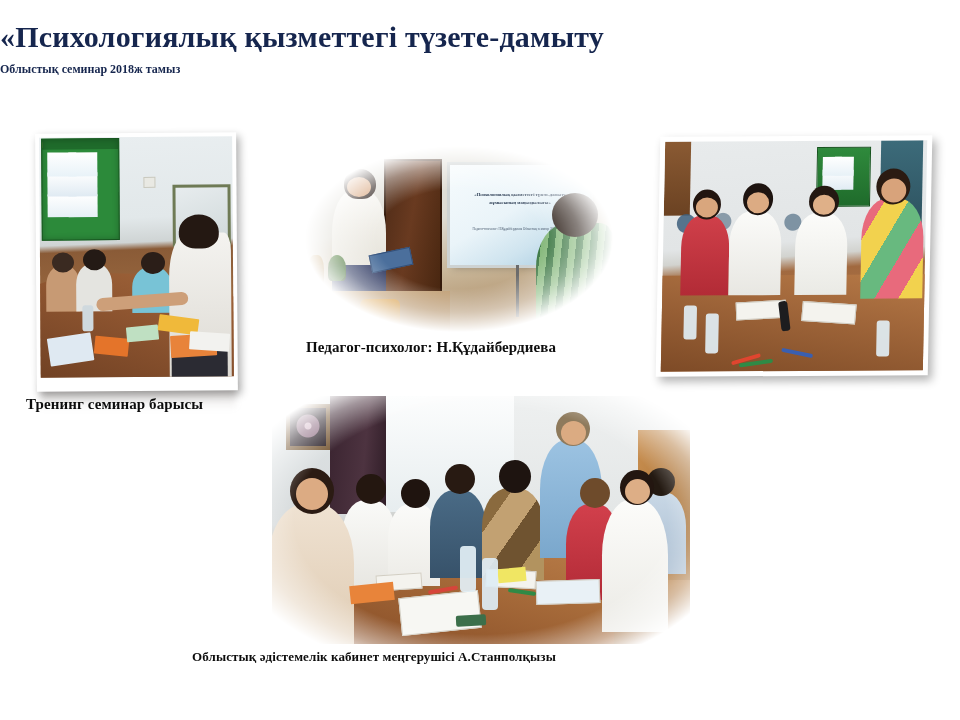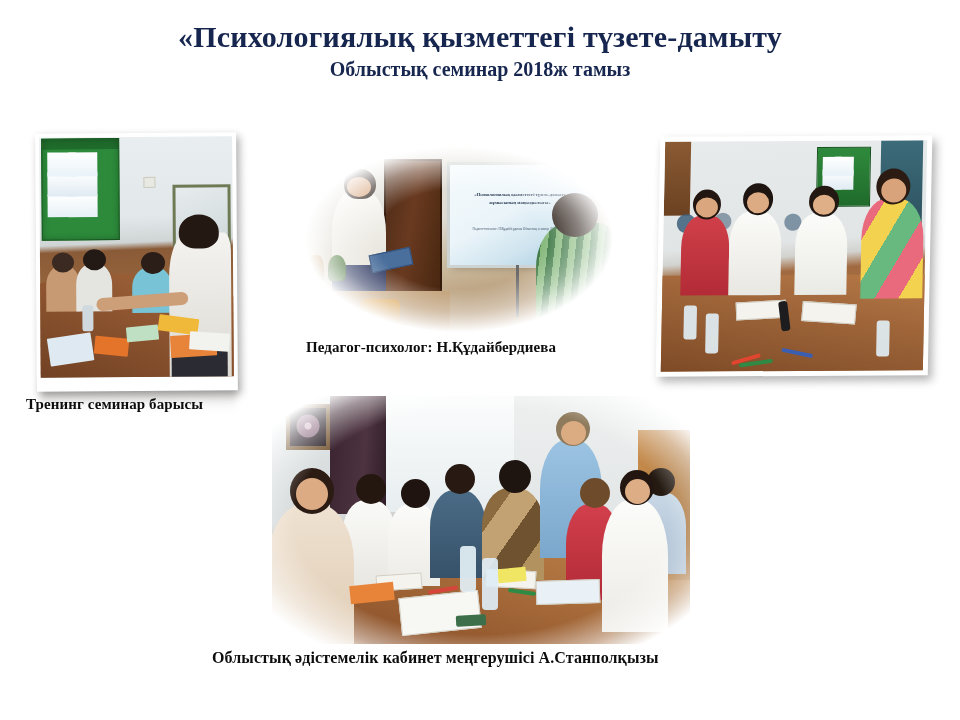--- a/index.html
+++ b/index.html
@@ -11,50 +11,50 @@
     position: relative;
     overflow: hidden;
     font-family: "Liberation Serif", "DejaVu Serif", serif;
   }
 
   
   .title-block {
     position: absolute;
     left: 0; top: 18px;
     width: 960px;
-    text-align: center;
+    text-align: left;
   }
   .title-line {
     color: #16264e;
     font-weight: bold;
     font-size: 30px;
     line-height: 38px;
     letter-spacing: 0.2px;
     white-space: nowrap;
   }
   .subtitle-line {
     color: #16264e;
     font-weight: bold;
-    font-size: 20px;
+    font-size: 12px;
     line-height: 22px;
     margin-top: 2px;
   }
 
   
   .caption {
     position: absolute;
     color: #0d0d0d;
     font-weight: bold;
     font-size: 15px;
     white-space: nowrap;
     letter-spacing: 0.1px;
   }
   #caption-left   { left: 26px;  top: 396px; }
   #caption-center { left: 306px; top: 339px; }
-  #caption-bottom { left: 212px; top: 649px; font-size: 16px; }
+  #caption-bottom { left: 192px; top: 649px; font-size: 13px; }
 
   
   .photo { position: absolute; overflow: hidden; }
 
   
   #photo-left {
     left: 36px; top: 133px;
     width: 201px; height: 258px;
     background: #ffffff;
     padding: 4px 4px 14px 4px;

